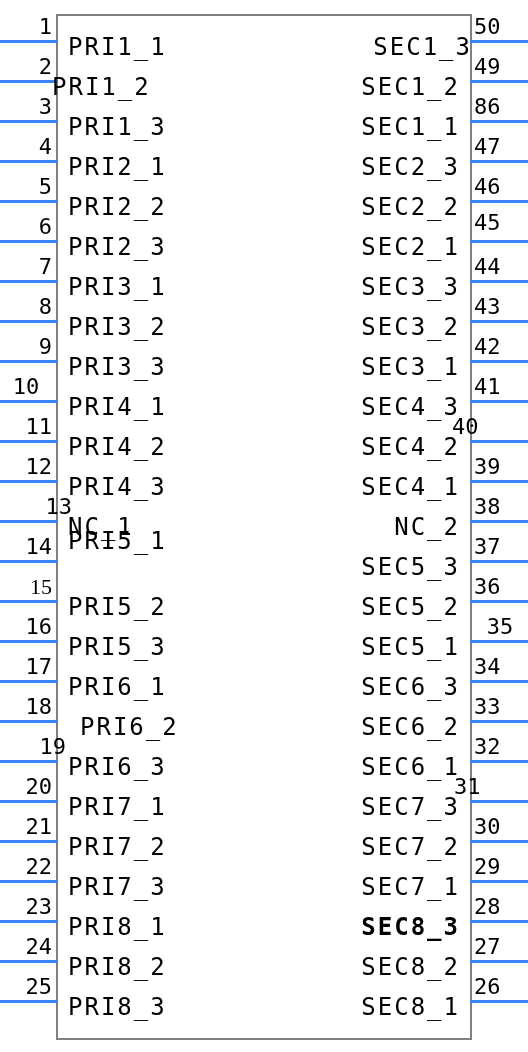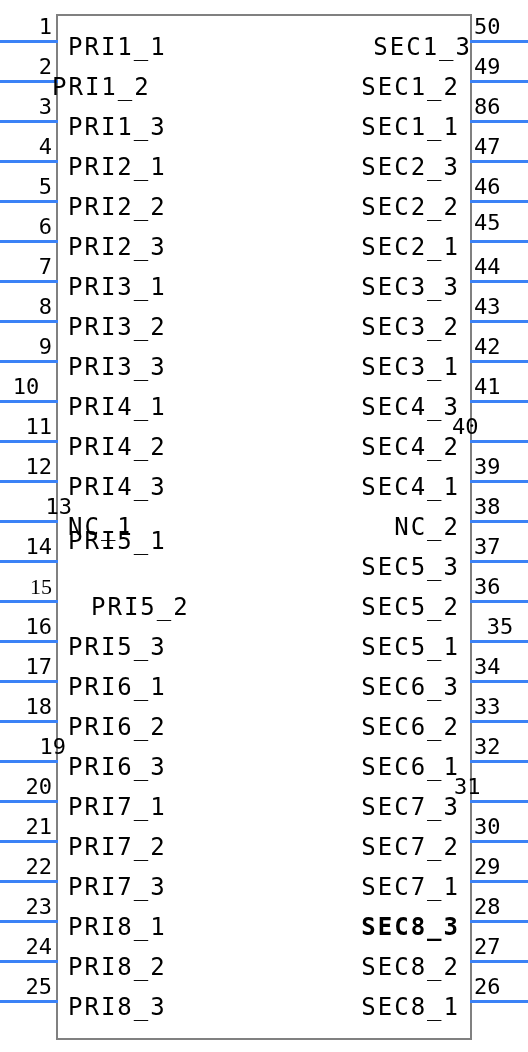--- a/index.html
+++ b/index.html
@@ -93,30 +93,30 @@
       <div class="pin-number left" style="top: 456px; width: 52px; left: 0px;">12</div>
       <div class="pin-label left" style="top: 475px; width: 180px; left: 68px;">PRI4_3</div>
       <div class="pin-line" style="top: 520px; width: 58px; left: 0px;"></div>
       <div class="pin-number left" style="top: 496px; width: 52px; left: 0px; margin-left: 20px;">13</div>
       <div class="pin-label left" style="top: 515px; width: 180px; left: 68px;">NC_1</div>
       <div class="pin-line" style="top: 560px; width: 58px; left: 0px;"></div>
       <div class="pin-number left" style="top: 536px; width: 52px; left: 0px;">14</div>
       <div class="pin-label left" style="top: 529px; width: 180px; left: 68px;">PRI5_1</div>
       <div class="pin-line" style="top: 600px; width: 58px; left: 0px;"></div>
       <div class="pin-number left" style="top: 576px; width: 52px; left: 0px; font-family: Liberation Serif, serif;">15</div>
-      <div class="pin-label left" style="top: 595px; width: 180px; left: 68px; margin-left: 23px;">PRI5_2</div>
+      <div class="pin-label left" style="top: 595px; width: 180px; left: 68px;">PRI5_2</div>
       <div class="pin-line" style="top: 640px; width: 58px; left: 0px;"></div>
       <div class="pin-number left" style="top: 616px; width: 52px; left: 0px;">16</div>
       <div class="pin-label left" style="top: 635px; width: 180px; left: 68px;">PRI5_3</div>
       <div class="pin-line" style="top: 680px; width: 58px; left: 0px;"></div>
       <div class="pin-number left" style="top: 656px; width: 52px; left: 0px;">17</div>
       <div class="pin-label left" style="top: 675px; width: 180px; left: 68px;">PRI6_1</div>
       <div class="pin-line" style="top: 720px; width: 58px; left: 0px;"></div>
       <div class="pin-number left" style="top: 696px; width: 52px; left: 0px;">18</div>
-      <div class="pin-label left" style="top: 715px; width: 180px; left: 68px;">PRI6_2</div>
+      <div class="pin-label left" style="top: 715px; width: 180px; left: 80px;">PRI6_2</div>
       <div class="pin-line" style="top: 760px; width: 58px; left: 0px;"></div>
       <div class="pin-number left" style="top: 736px; width: 52px; left: 14px;">19</div>
       <div class="pin-label left" style="top: 755px; width: 180px; left: 68px;">PRI6_3</div>
       <div class="pin-line" style="top: 800px; width: 58px; left: 0px;"></div>
       <div class="pin-number left" style="top: 776px; width: 52px; left: 0px;">20</div>
       <div class="pin-label left" style="top: 795px; width: 180px; left: 68px;">PRI7_1</div>
       <div class="pin-line" style="top: 840px; width: 58px; left: 0px;"></div>
       <div class="pin-number left" style="top: 816px; width: 52px; left: 0px;">21</div>
       <div class="pin-label left" style="top: 835px; width: 180px; left: 68px;">PRI7_2</div>
       <div class="pin-line" style="top: 880px; width: 58px; left: 0px;"></div>

